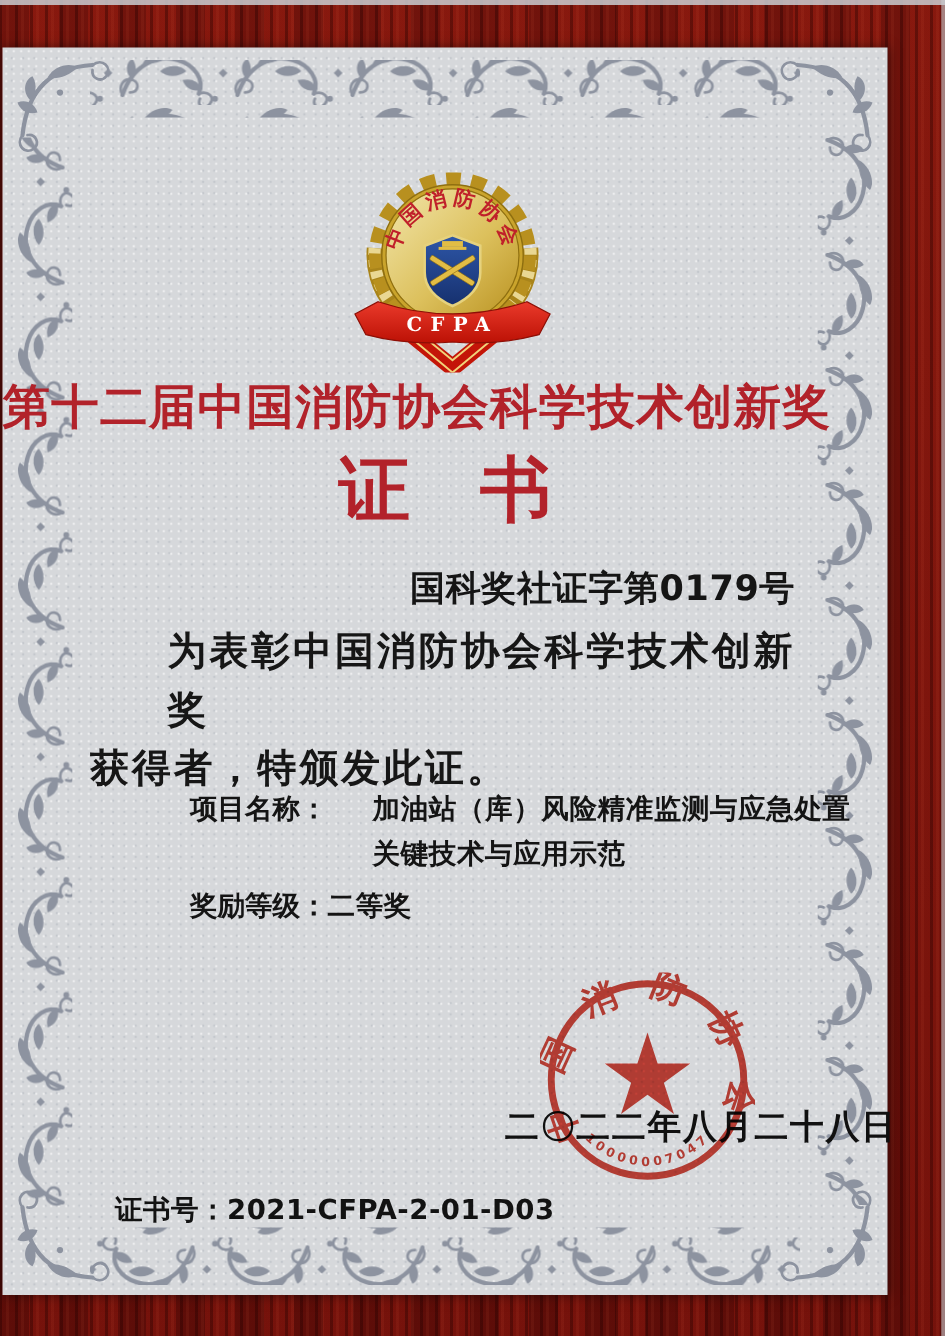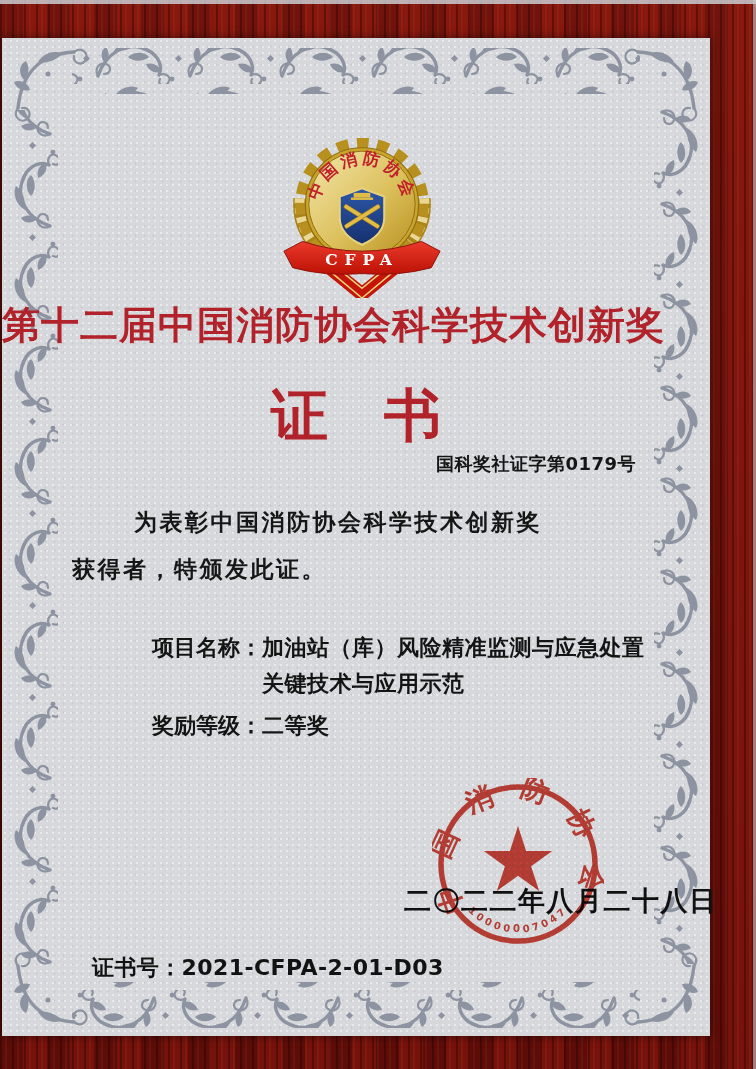--- a/index.html
+++ b/index.html
@@ -39,39 +39,39 @@
   .orn-s{fill:none;stroke:var(--orn);stroke-width:3.4;stroke-linecap:round;}
   .orn-s2{fill:none;stroke:var(--orn);stroke-width:2.2;stroke-linecap:round;}
   .orn-f{fill:var(--orn);}
   .emblem{position:absolute;left:264px;top:100px;width:192px;height:160px;}
   .award-title{
     position:absolute;left:0;top:262px;width:100%;text-align:left;
     font-family:"DejaVu Serif", serif;font-weight:bold;font-size:38px;
     color:var(--red);letter-spacing:1px;white-space:nowrap;
   }
   .doc-title{
-    position:absolute;left:0;top:340px;width:100%;text-align:center;
+    position:absolute;left:0;top:316px;width:100%;text-align:center;
     font-family:"DejaVu Serif", serif;font-weight:bold;font-size:57px;
     color:var(--red);letter-spacing:56px;text-indent:56px;white-space:nowrap;
   }
   .issue-no{
     position:absolute;top:414px;right:74px;
-    font-weight:bold;font-size:18px;color:#151515;letter-spacing:.5px;
+    font-weight:bold;font-size:28px;color:#151515;letter-spacing:.5px;
   }
   .body-text{
     position:absolute;left:70px;top:460px;width:592px;
-    font-family:"DejaVu Serif", serif;font-weight:bold;font-size:23px;
+    font-family:"DejaVu Serif", serif;font-weight:bold;font-size:31px;
     line-height:47px;letter-spacing:2.5px;color:#161616;
   }
   .body-line1{padding-left:62px;}
   .fields{position:absolute;left:150px;top:592px;width:530px;font-weight:bold;font-size:22px;color:#141414;}
   .frow{display:flex;margin-bottom:6px;line-height:36px;}
   .flabel{flex:0 0 auto;white-space:nowrap;}
   .fvalue{letter-spacing:.5px;}
-  .fvalue .vline{display:block;}
+  .fvalue .vline{display:block;margin-left:36px;}
   .date-line{
     position:absolute;left:386px;top:845px;
     font-family:"DejaVu Serif", serif;font-weight:bold;font-size:27px;
     color:#101010;letter-spacing:1.5px;white-space:nowrap;z-index:2;margin-left:16px;
   }
   .cert-no{
     position:absolute;left:90px;top:915px;
     font-weight:bold;font-size:22px;color:#121212;letter-spacing:.4px;z-index:2;
   }
   .seal{position:absolute;left:430px;top:740px;width:172px;height:172px;z-index:3;

